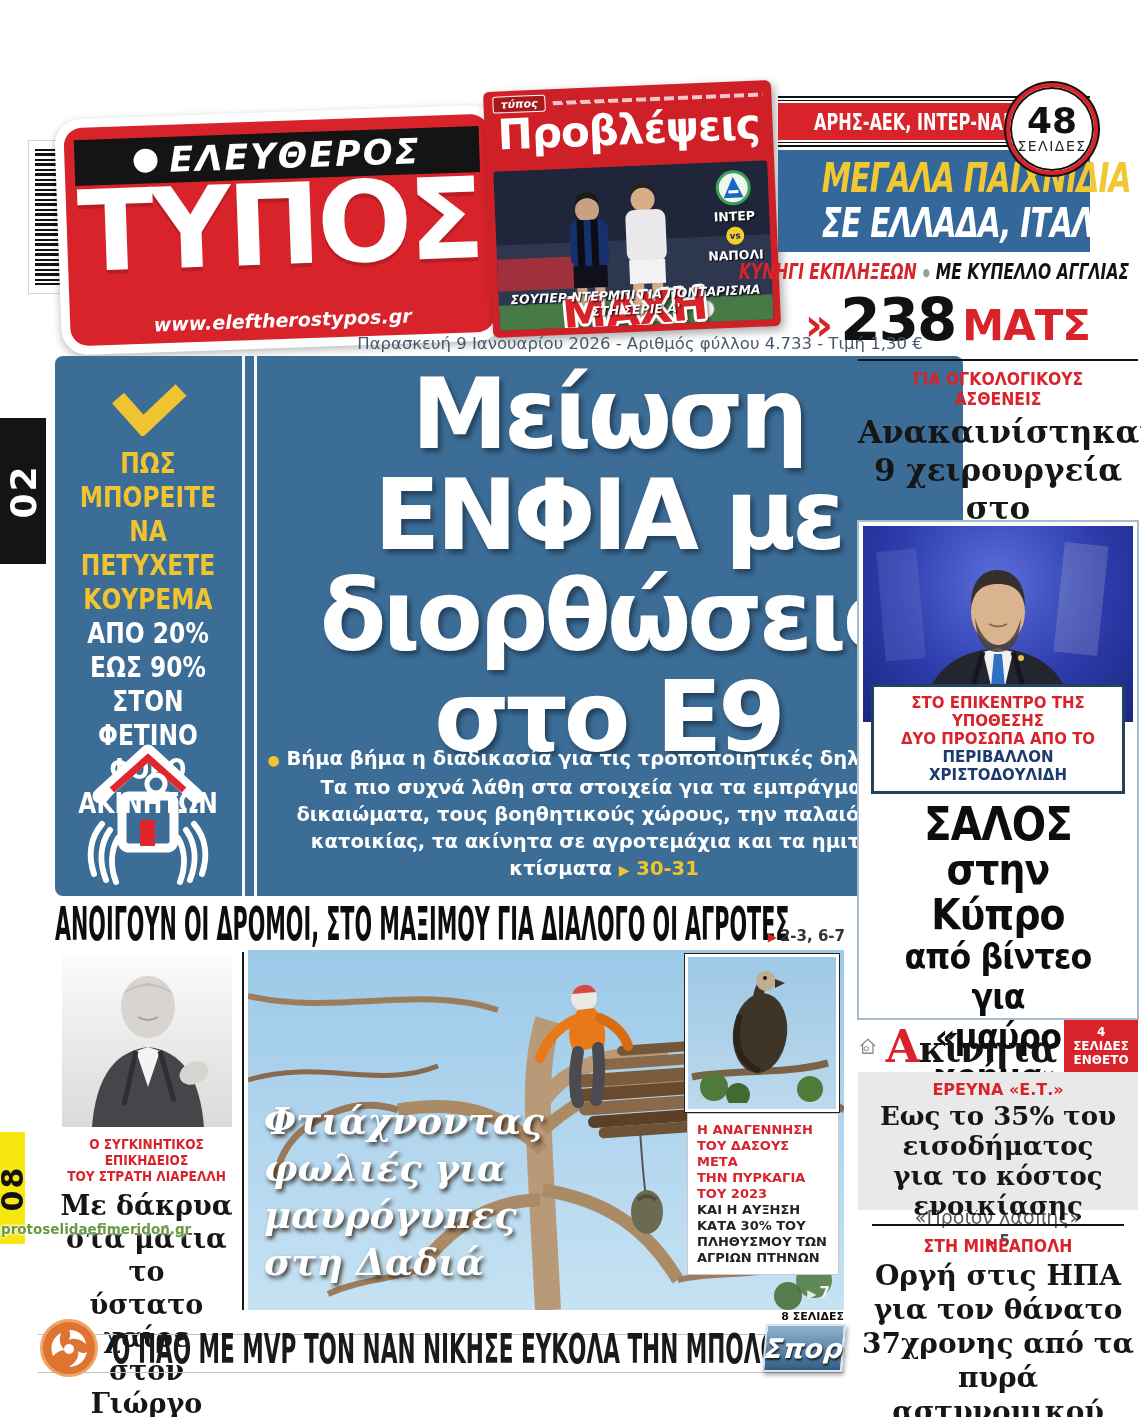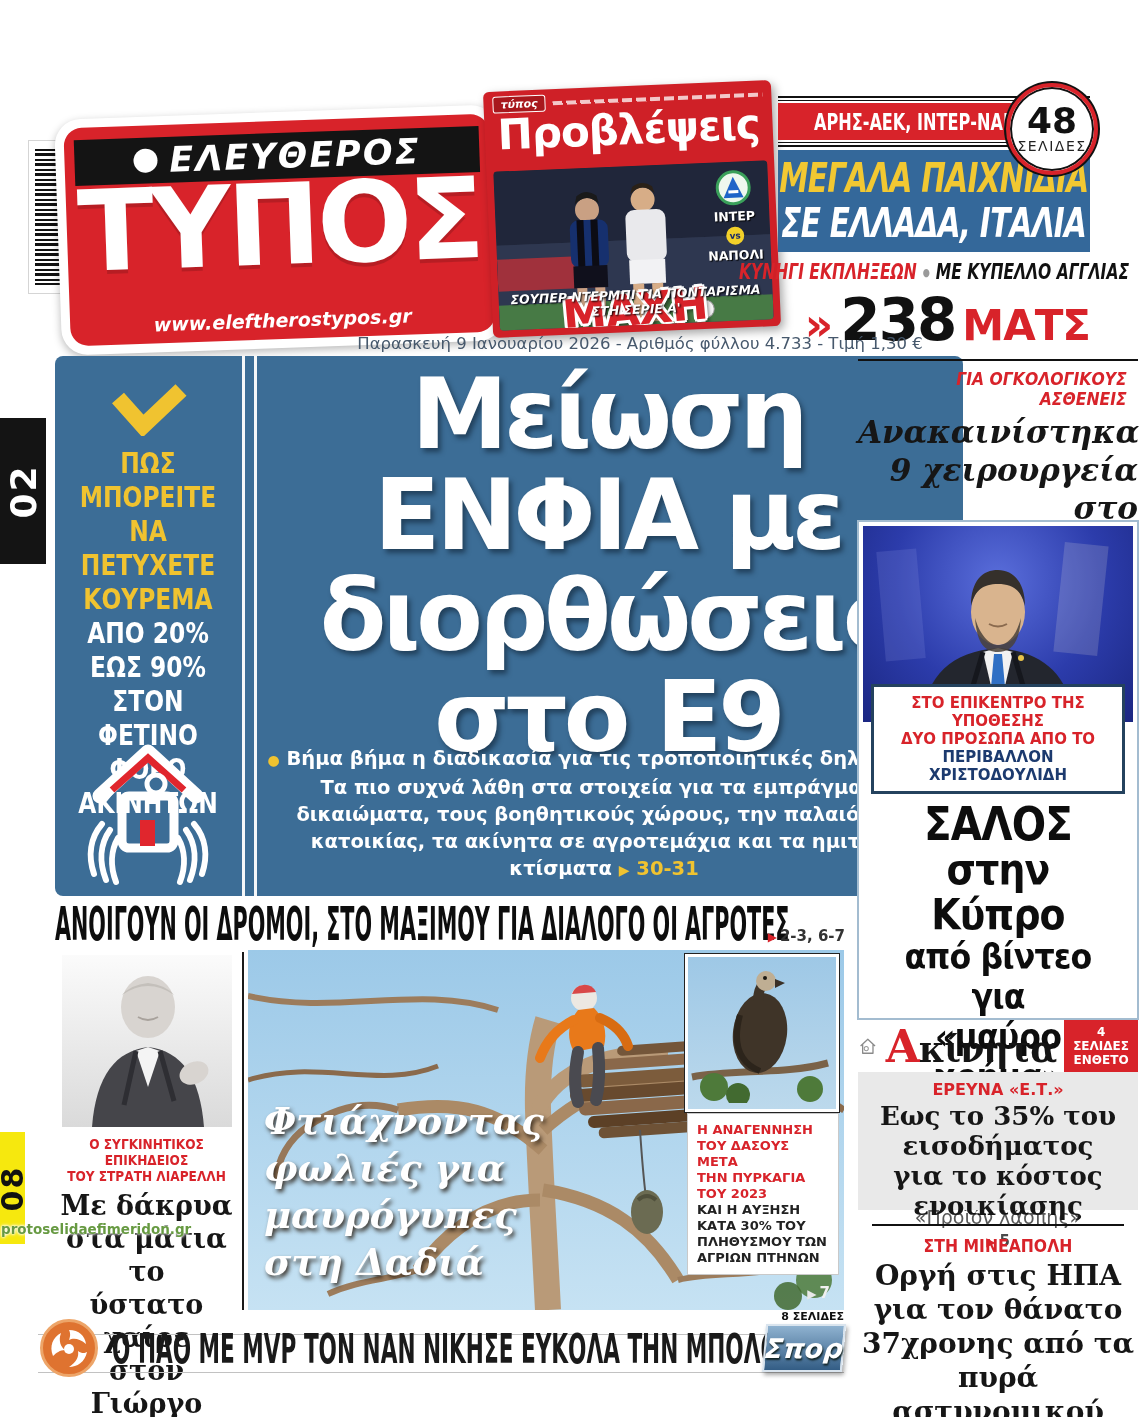--- a/index.html
+++ b/index.html
@@ -50,21 +50,21 @@
   
   .rule{background:#111;}
   .promo-bar{left:778px;top:103px;width:312px;height:37px;background:#d8232a;display:flex;align-items:center;}
   .promo-bar-text{width:240px;text-align:center;color:#fff;font-weight:800;font-size:23px;white-space:nowrap;
      transform:scaleX(.7);transform-origin:center;}
   .badge48{left:1006px;top:83px;width:84px;height:84px;border-radius:50%;background:#fff;border:4px solid #d8232a;
      box-shadow:0 0 0 2px #111,inset 0 0 0 2px #111;display:flex;flex-direction:column;align-items:center;justify-content:center;z-index:5;}
   .badge48-num{font-size:36px;font-weight:900;color:#111;line-height:34px;}
   .badge48-lbl{font-size:14px;color:#222;letter-spacing:1.5px;}
   .promo-blue{left:778px;top:150px;width:312px;height:102px;background:#34689a;display:flex;flex-direction:column;
-     align-items:center;justify-content:center;}
+     justify-content:center;}
   .promo-blue .y{color:#f2c832;}
   .promo-blue .w{color:#fff;}
   .promo-blue div{font-size:41px;font-weight:800;font-style:italic;line-height:45px;white-space:nowrap;
      transform:scaleX(.72);transform-origin:center;letter-spacing:-1px;}
   .promo-subs{left:778px;top:260px;width:312px;display:flex;align-items:center;justify-content:center;gap:8px;
      white-space:nowrap;transform:scaleX(.74);transform-origin:center;}
   .promo-subs .red{color:#d8232a;font-weight:800;font-style:italic;font-size:21px;}
   .promo-subs .dot{color:#9a9a9a;font-size:11px;}
   .promo-subs .blk{color:#111;font-weight:800;font-style:italic;font-size:21px;}
   .promo-count{left:778px;top:286px;width:312px;display:flex;align-items:baseline;justify-content:flex-end;gap:7px;}
@@ -126,21 +126,21 @@
      background:linear-gradient(#9ec8e6,#bcd9ec);overflow:hidden;}
   .dadia-caption{position:absolute;top:163px;right:5px;width:132px;background:#fff;padding:8px 9px;border:1px solid #c9c9c9;
      text-align:left;}
   .dadia-caption .red{color:#d8232a;font-weight:800;font-size:13px;line-height:16px;}
   .dadia-caption .blk{color:#222;font-weight:800;font-size:13px;line-height:16px;}
   .dadia-ref{position:absolute;right:14px;bottom:8px;color:#f0f0f0;font-weight:bold;font-size:15px;}
   .dadia-ref .arr{font-size:12px;margin-right:3px;color:#e8e8e8;}
 
   
   .rc-topline{left:858px;top:359px;width:280px;height:2px;background:#111;}
-  .onc{left:858px;top:369px;width:280px;text-align:right;font-style:italic;}
+  .onc{left:858px;top:369px;width:280px;text-align:center;}
   .kicker-red{color:#d8232a;font-weight:800;font-size:17px;transform:scaleX(.92);transform-origin:center;}
   .serif-head{font-family:"DejaVu Serif","Liberation Serif",serif;font-weight:bold;color:#161616;}
   .onc-head{font-size:31px;line-height:38px;margin-top:4px;}
   .onc .ref{display:block;margin-top:8px;}
 
   .cyprus{left:857px;top:520px;width:282px;height:500px;border:2px solid #a3bcd0;background:#fff;box-sizing:border-box;}
   .cy-photo{margin:4px;height:196px;position:relative;overflow:hidden;
      background:radial-gradient(ellipse at 50% 28%,#5a6edb 0%,#2c3cab 55%,#1b2782 100%);}
   .cy-caption{position:relative;margin:-42px 12px 0;background:#fff;border:3px solid #24425e;padding:7px 3px;
      text-align:center;z-index:2;}

